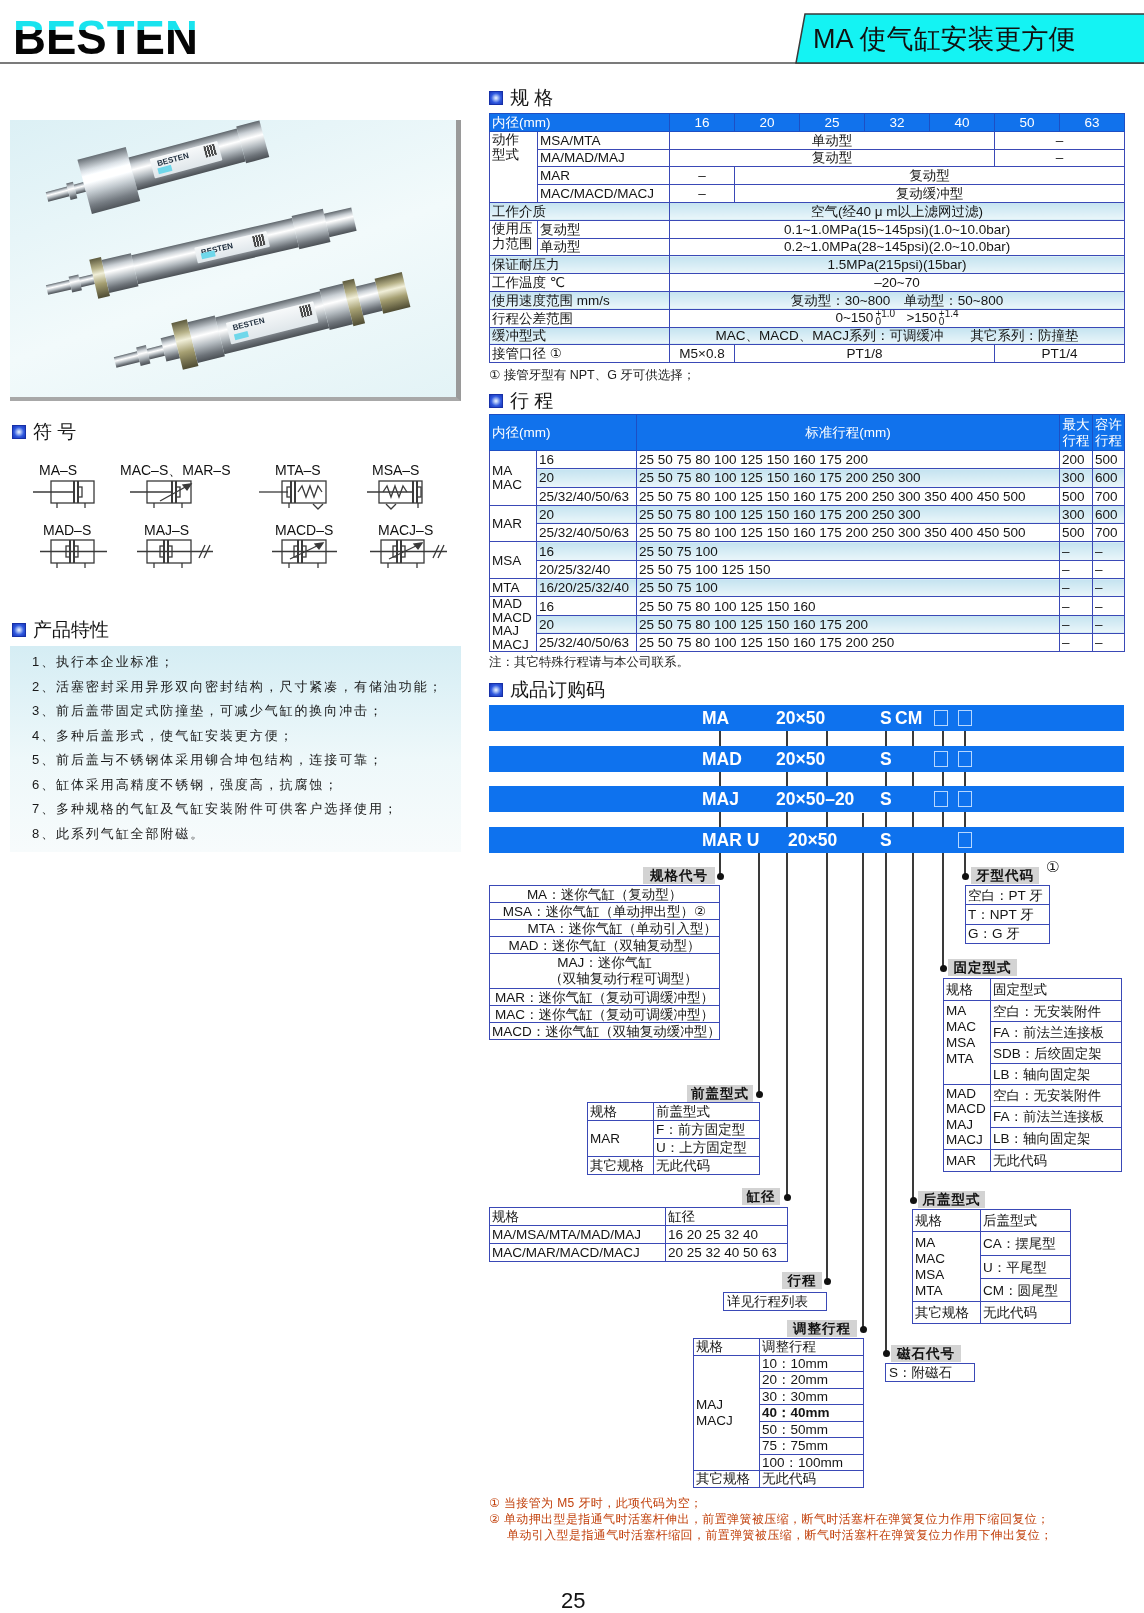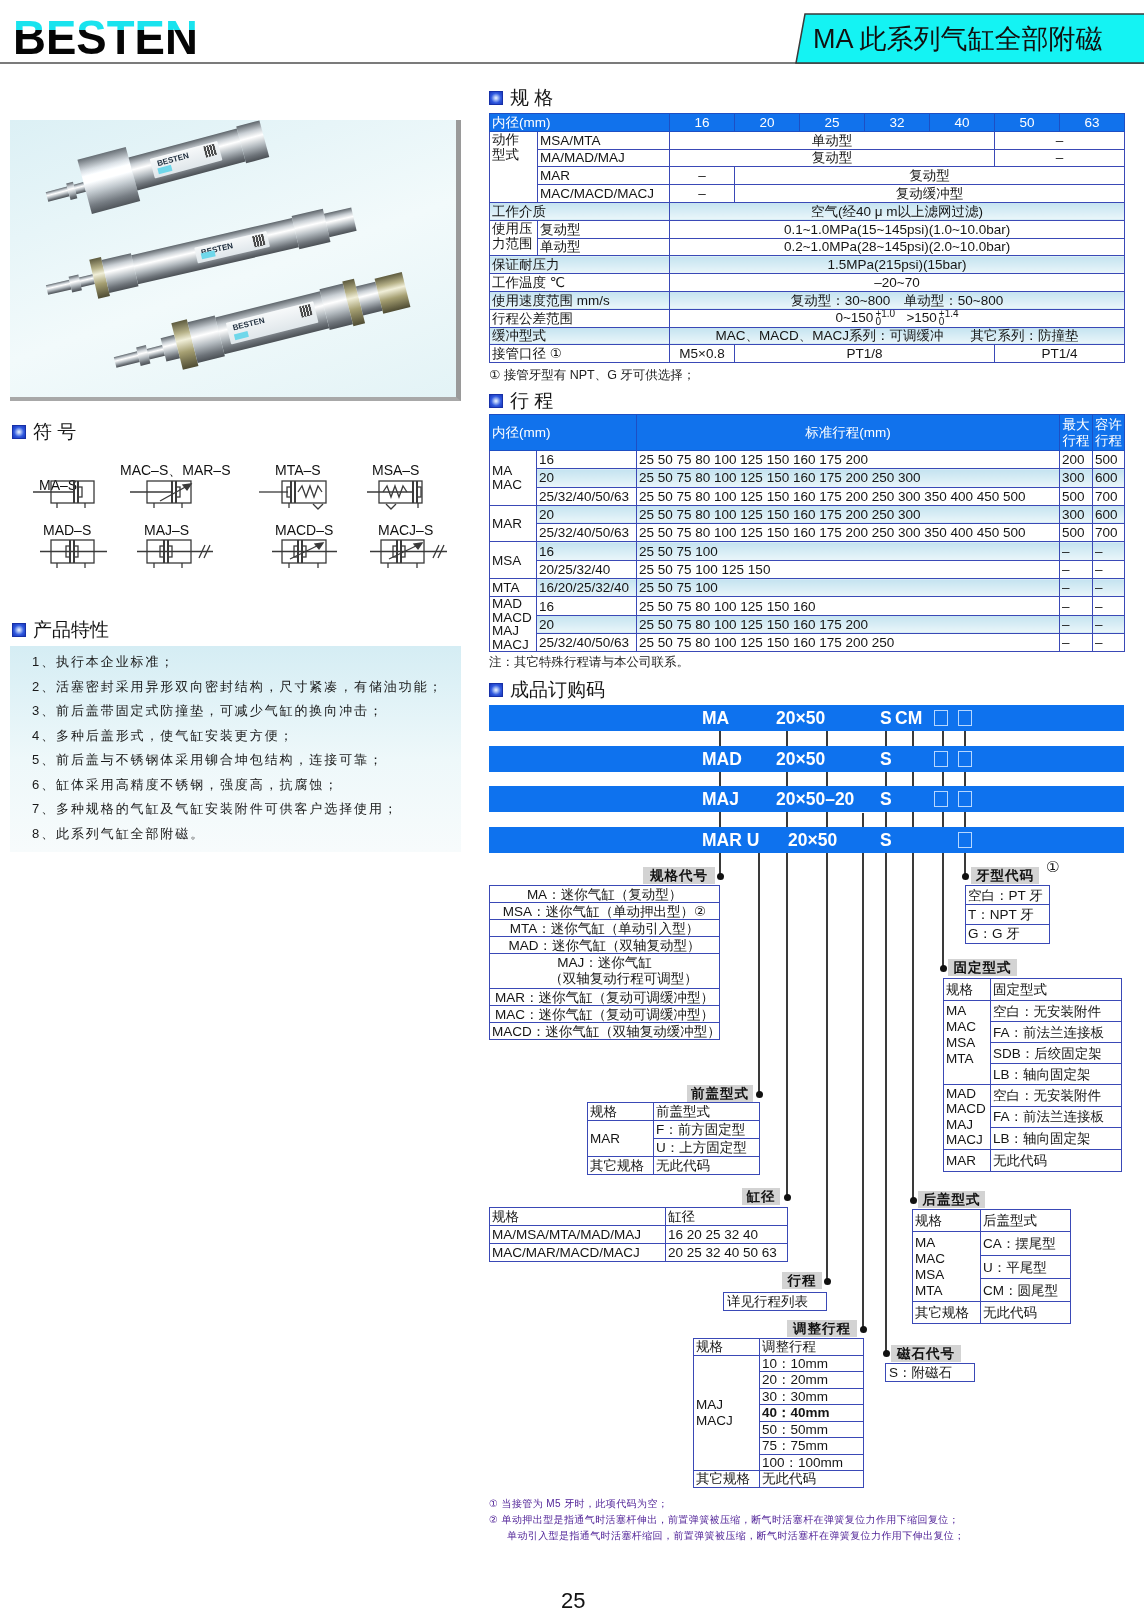--- a/index.html
+++ b/index.html
@@ -49,32 +49,32 @@
 .bar{position:absolute;left:489px;width:635px;height:26px;background:#0e72ee;z-index:2;}
 .bt{position:absolute;top:3px;font-size:17.5px;line-height:20px;font-weight:bold;color:#fff;white-space:nowrap;}
 .ebox{position:absolute;top:5px;width:14px;height:16px;border:1.5px solid #b6d7ff;}
 .vline{position:absolute;width:2px;background:#3a3a3a;z-index:1;}
 .dot{position:absolute;width:7px;height:7px;border-radius:50%;background:#111;z-index:3;}
 .tag{position:absolute;height:17px;line-height:17px;background:#d3d3d3;font-weight:bold;font-size:13.5px;letter-spacing:1px;text-align:center;white-space:nowrap;color:#111;}
 .o td{font-size:13.5px;margin-left:14px;}
 .codes td{text-align:left;padding-left:2px;}
 .codes .l2{display:block;}
 .box1{position:absolute;height:19px;border:1px solid #3a49b6;font-size:13.5px;line-height:17px;padding-left:3px;white-space:nowrap;}
-.foot{position:absolute;left:489px;font-size:10px;letter-spacing:0.4px;line-height:15px;white-space:nowrap;color:#4c1d95;}
+.foot{position:absolute;left:489px;font-size:12px;letter-spacing:0.4px;line-height:15px;white-space:nowrap;color:#c2410c;}
 .pageno{position:absolute;left:561px;top:1588px;font-size:22px;line-height:26px;color:#111;}
 </style>
 </head>
 <body>
 
 <div class="logo">BESTEN</div>
 <div class="hrule"></div>
 <svg class="title-shape" width="350" height="51">
   <polygon points="10,1 350,1 350,50 1,50" fill="#14f3f3" stroke="#3a3a3a" stroke-width="1.5"></polygon>
 </svg>
-<div class="title-text">MA 此系列气缸全部附磁</div>
+<div class="title-text">MA 使气缸安装更方便</div>
 
 <div class="photo">
 
   <div class="cyl" style="left:37px;top:47px;transform:rotate(-15deg);">
     <div class="metal" style="width:22px;height:10px;"></div>
     <div class="metal" style="width:7px;height:17px;"></div>
     <div class="metal" style="width:10px;height:10px;"></div>
     <div class="metal" style="width:50px;height:56px;filter:brightness(1.08);"></div>
     <div class="metal body" style="width:112px;height:34px;">
       <div class="sticker">
@@ -121,21 +121,21 @@
     <div class="brass" style="width:12px;height:46px;"></div>
     <div class="metal" style="width:20px;height:30px;"></div>
     <div class="brass" style="width:28px;height:36px;"></div>
   </div>
 </div>
 
 <div class="sec" style="left:12px;top:421px;">
   <span class="sq"></span>
   <span>符 号</span>
 </div>
-<span class="symlabel" style="left:39px;top:477px;">MA–S</span>
+<span class="symlabel" style="left:39px;top:462px;">MA–S</span>
 <span class="symlabel" style="left:120px;top:462px;">MAC–S、MAR–S</span>
 <span class="symlabel" style="left:275px;top:462px;">MTA–S</span>
 <span class="symlabel" style="left:372px;top:462px;">MSA–S</span>
 <span class="symlabel" style="left:43px;top:522px;">MAD–S</span>
 <span class="symlabel" style="left:144px;top:522px;">MAJ–S</span>
 <span class="symlabel" style="left:275px;top:522px;">MACD–S</span>
 <span class="symlabel" style="left:378px;top:522px;">MACJ–S</span>
 <svg class="abs" style="left:0;top:455px;" width="460" height="120">
   <g stroke="#3a3a3a" stroke-width="1.3" fill="none">
 
@@ -518,21 +518,21 @@
 
 <table class="t o codes" style="left:489px;top:885px;width:231px;">
   <tbody>
       <tr>
         <td style="height:17px;">MA：迷你气缸（复动型）</td>
       </tr>
   <tr>
         <td style="height:17px;">MSA：迷你气缸（单动押出型）②</td>
       </tr>
   <tr>
-        <td style="height:17px;">MTA：迷你气缸（单动引入型）</td>
+        <td style="height:17px;text-align:right;">MTA：迷你气缸（单动引入型）</td>
       </tr>
   <tr>
         <td style="height:17px;">MAD：迷你气缸（双轴复动型）</td>
       </tr>
   <tr>
         <td style="height:35px;line-height:16px;">
           <span class="l2">MAJ：迷你气缸</span>
           <span class="l2" style="padding-left:38px;">（双轴复动行程可调型）</span>
         </td>
       </tr>

